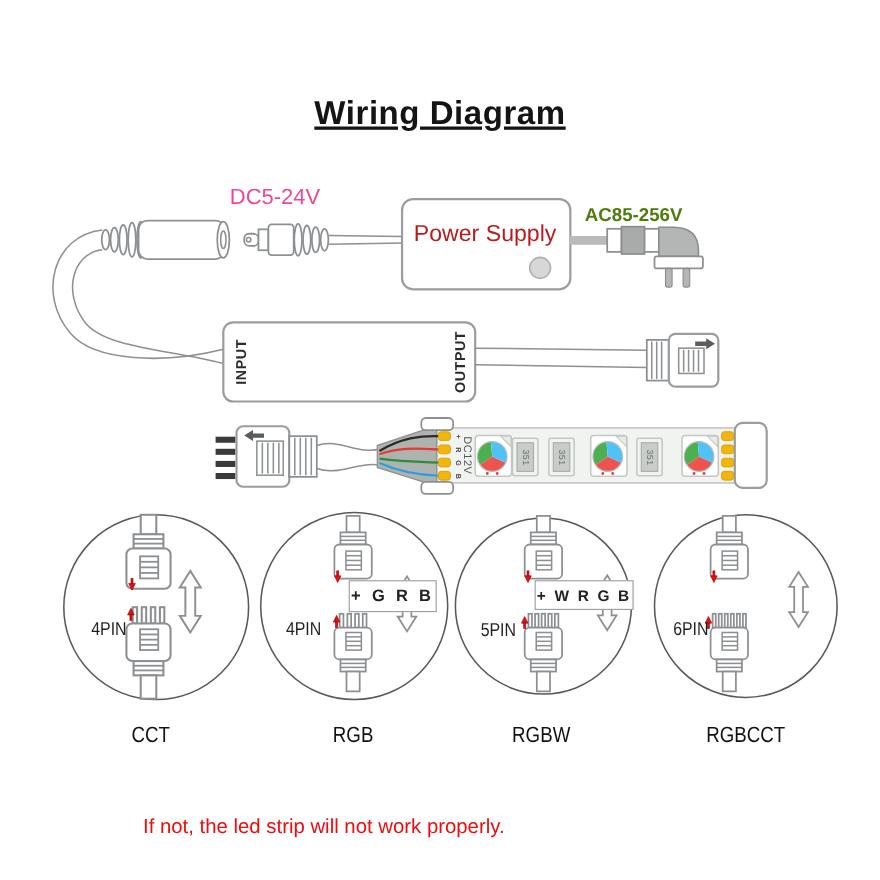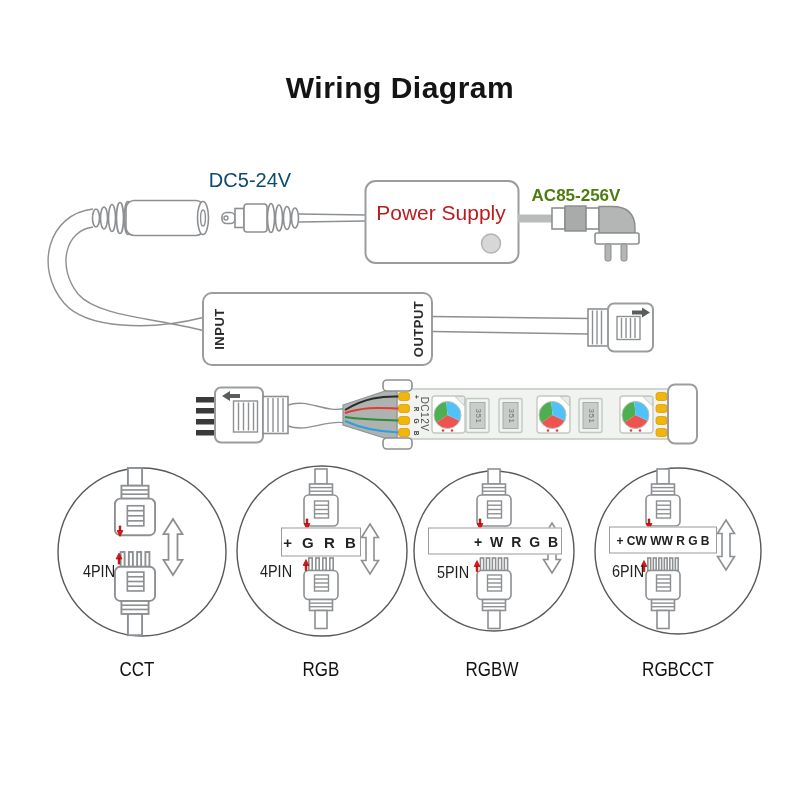--- a/index.html
+++ b/index.html
@@ -13,32 +13,32 @@
   .lt{fill:none;stroke:#c3c8c3;stroke-width:1.4;}
   .red-mark{fill:#e31212;stroke:#9b0606;stroke-width:.6;}
   .circ{fill:#fff;stroke:#56585a;stroke-width:1.4;}
   
   .t{position:absolute;white-space:nowrap;color:#2e2e2e;transform:translate(-50%,-50%);}
   .rot90{transform:translate(-50%,-50%) rotate(90deg);}
   .rotm90{transform:translate(-50%,-50%) rotate(-90deg);}
   .cond{transform:translate(-50%,-50%) scale(.85,1);}
   .red{color:#b91c1c;}
   .title{font-size:30px;font-weight:bold;color:#141414;letter-spacing:.5px;}
-  .vlab{font-size:20px;color:#0c4a6e;}
+  .vlab{font-size:20px;color:#ec4899;}
   .aclab{font-size:17px;color:#4d7c0f;font-weight:bold;}
   .boxlab{font-size:21px;}
   .iolab{font-size:13px;font-weight:bold;color:#2b2b2b;letter-spacing:.5px;}
   .dc12{font-size:10px;color:#565656;letter-spacing:.5px;}
   .padlbl{font-size:6.5px;font-weight:bold;color:#444;}
   .reslbl{font-size:8px;color:#6a6f6a;letter-spacing:.5px;}
   .pinlab{font-size:17px;color:#1f1f1f;}
   .namelab{font-size:20px;color:#111;}
   .orderbox{position:absolute;transform:translate(-50%,-50%);background:#fff;
             border:1.5px solid #9a9a9a;display:flex;align-items:center;justify-content:center;
-            font-weight:bold;color:#222;}
+            font-weight:bold;color:#222;margin-left:36px;}
   .ob2{width:78px;height:27px;font-size:15px;letter-spacing:3px;}
   .ob3{width:88px;height:25px;font-size:14px;letter-spacing:2px;}
   .ob4{width:106px;height:25px;font-size:12px;letter-spacing:0px;}
   .note{position:absolute;transform:none;font-size:18.5px;color:#f20b0b;white-space:nowrap;}
 </style>
 </head>
 <body>
 
 <div id="screen">
 
@@ -309,21 +309,21 @@
       <use href="#pins6"></use>
       <g transform="translate(0,12.5)">
             <use href="#mconn"></use>
           </g>
     </g>
     <use href="#red-up" transform="translate(644,560.5)"></use>
     <use href="#darrow" transform="translate(726,545)"></use>
   </g>
 </svg>
 
-<div class="t title" style="left:400px;top:88px;">Wiring Diagram</div>
+<div class="t title" style="left:400px;top:104px;text-decoration:underline;">Wiring Diagram</div>
 
 <div class="t vlab" style="left:250px;top:180px;">DC5-24V</div>
 <div class="t aclab" style="left:576px;top:196px;">AC85-256V</div>
 <div class="t boxlab red" style="left:441px;top:213px;">Power Supply</div>
 
 <div class="t iolab rotm90" style="left:219px;top:329px;">INPUT</div>
 <div class="t iolab rotm90" style="left:418px;top:329px;">OUTPUT</div>
 
 <div class="t padlbl rot90" style="left:416px;top:397px;">+</div>
 <div class="t padlbl rot90" style="left:416px;top:409px;">R</div>
@@ -333,22 +333,22 @@
 <div class="t reslbl rot90" style="left:477.5px;top:415.5px;">351</div>
 <div class="t reslbl rot90" style="left:510.5px;top:415.5px;">351</div>
 <div class="t reslbl rot90" style="left:590.5px;top:415.5px;">351</div>
 
 <div class="t pinlab cond" style="left:99px;top:572px;">4PIN</div>
 <div class="t pinlab cond" style="left:276px;top:572px;">4PIN</div>
 <div class="t pinlab cond" style="left:453px;top:573px;">5PIN</div>
 <div class="t pinlab cond" style="left:628px;top:572px;">6PIN</div>
 
 <div class="orderbox ob2" style="left:321px;top:541.5px;">+ G R B</div>
-<div class="orderbox ob3" style="left:495px;top:541px;padding-left:44px;">+ W R G B</div>
-<div class="orderbox ob4" style="left:663px;top:540px;">+ CW WW R G B</div>
+<div class="orderbox ob3" style="left:495px;top:541px;">+ W R G B</div>
 
 <div class="t namelab cond" style="left:137px;top:669px;">CCT</div>
 <div class="t namelab cond" style="left:321px;top:669px;">RGB</div>
 <div class="t namelab cond" style="left:492px;top:669px;">RGBW</div>
 <div class="t namelab cond" style="left:678px;top:669px;">RGBCCT</div>
 
+<div class="note" style="left:130px;top:740px;">If not, the led strip will not work properly.</div>
 
 </div>
 
 </body></html>

